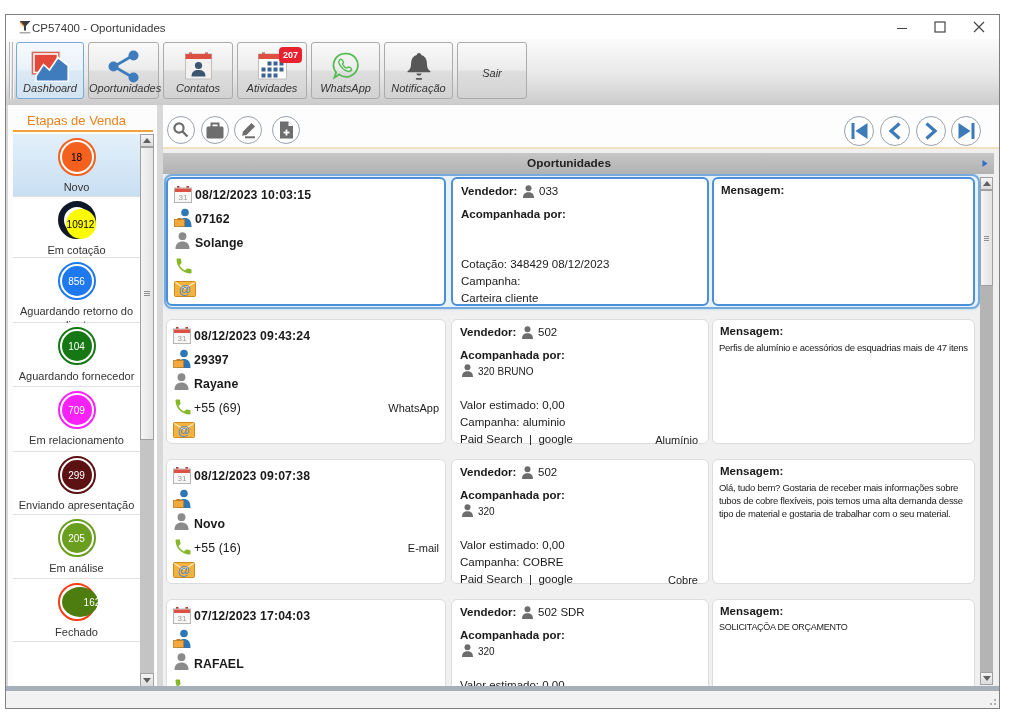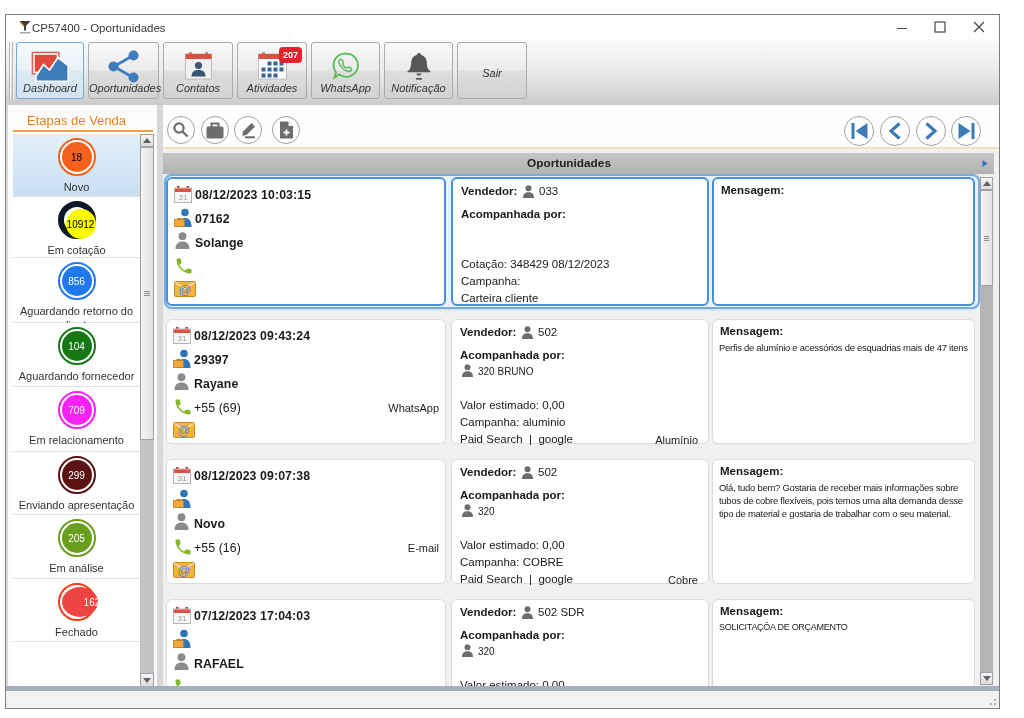--- a/index.html
+++ b/index.html
@@ -201,21 +201,21 @@
       </div>
       <div class="sbitem" style="height:63px;">
         <div class="sbc" style="border:2px solid #5c1212;background:#fff;"><div class="inner" style="background:#5c1212;color:#fff;">299</div></div>
         <div class="sblbl">Enviando apresentação</div>
       </div>
       <div class="sbitem" style="height:64px;">
         <div class="sbc" style="border:2px solid #699e1e;background:#fff;"><div class="inner" style="background:#699e1e;color:#fff;">205</div></div>
         <div class="sblbl">Em análise</div>
       </div>
       <div class="sbitem" style="height:63px;">
-        <div class="sbc" style="border:2px solid #fa3c14;background:#fff;"><div class="inner" style="background:#ef4444;color:#fff;padding-left:36px;">16236</div></div>
+        <div class="sbc" style="border:2px solid #fa3c14;background:#fff;"><div class="inner" style="background:#4d7c0f;color:#fff;padding-left:36px;">16236</div></div>
         <div class="sblbl">Fechado</div>
       </div>
     </div>
     <div class="sbar" style="left:132px;top:29px;width:14px;height:553px;background:#c4c4c4;">
       <div class="sbtn" style="top:0;height:13px;">
           <svg width="8" height="5">
             <polygon points="4,0 8,5 0,5" fill="#606060"></polygon>
           </svg>
         </div>
       <div class="sthumb" style="top:13px;height:293px;">

